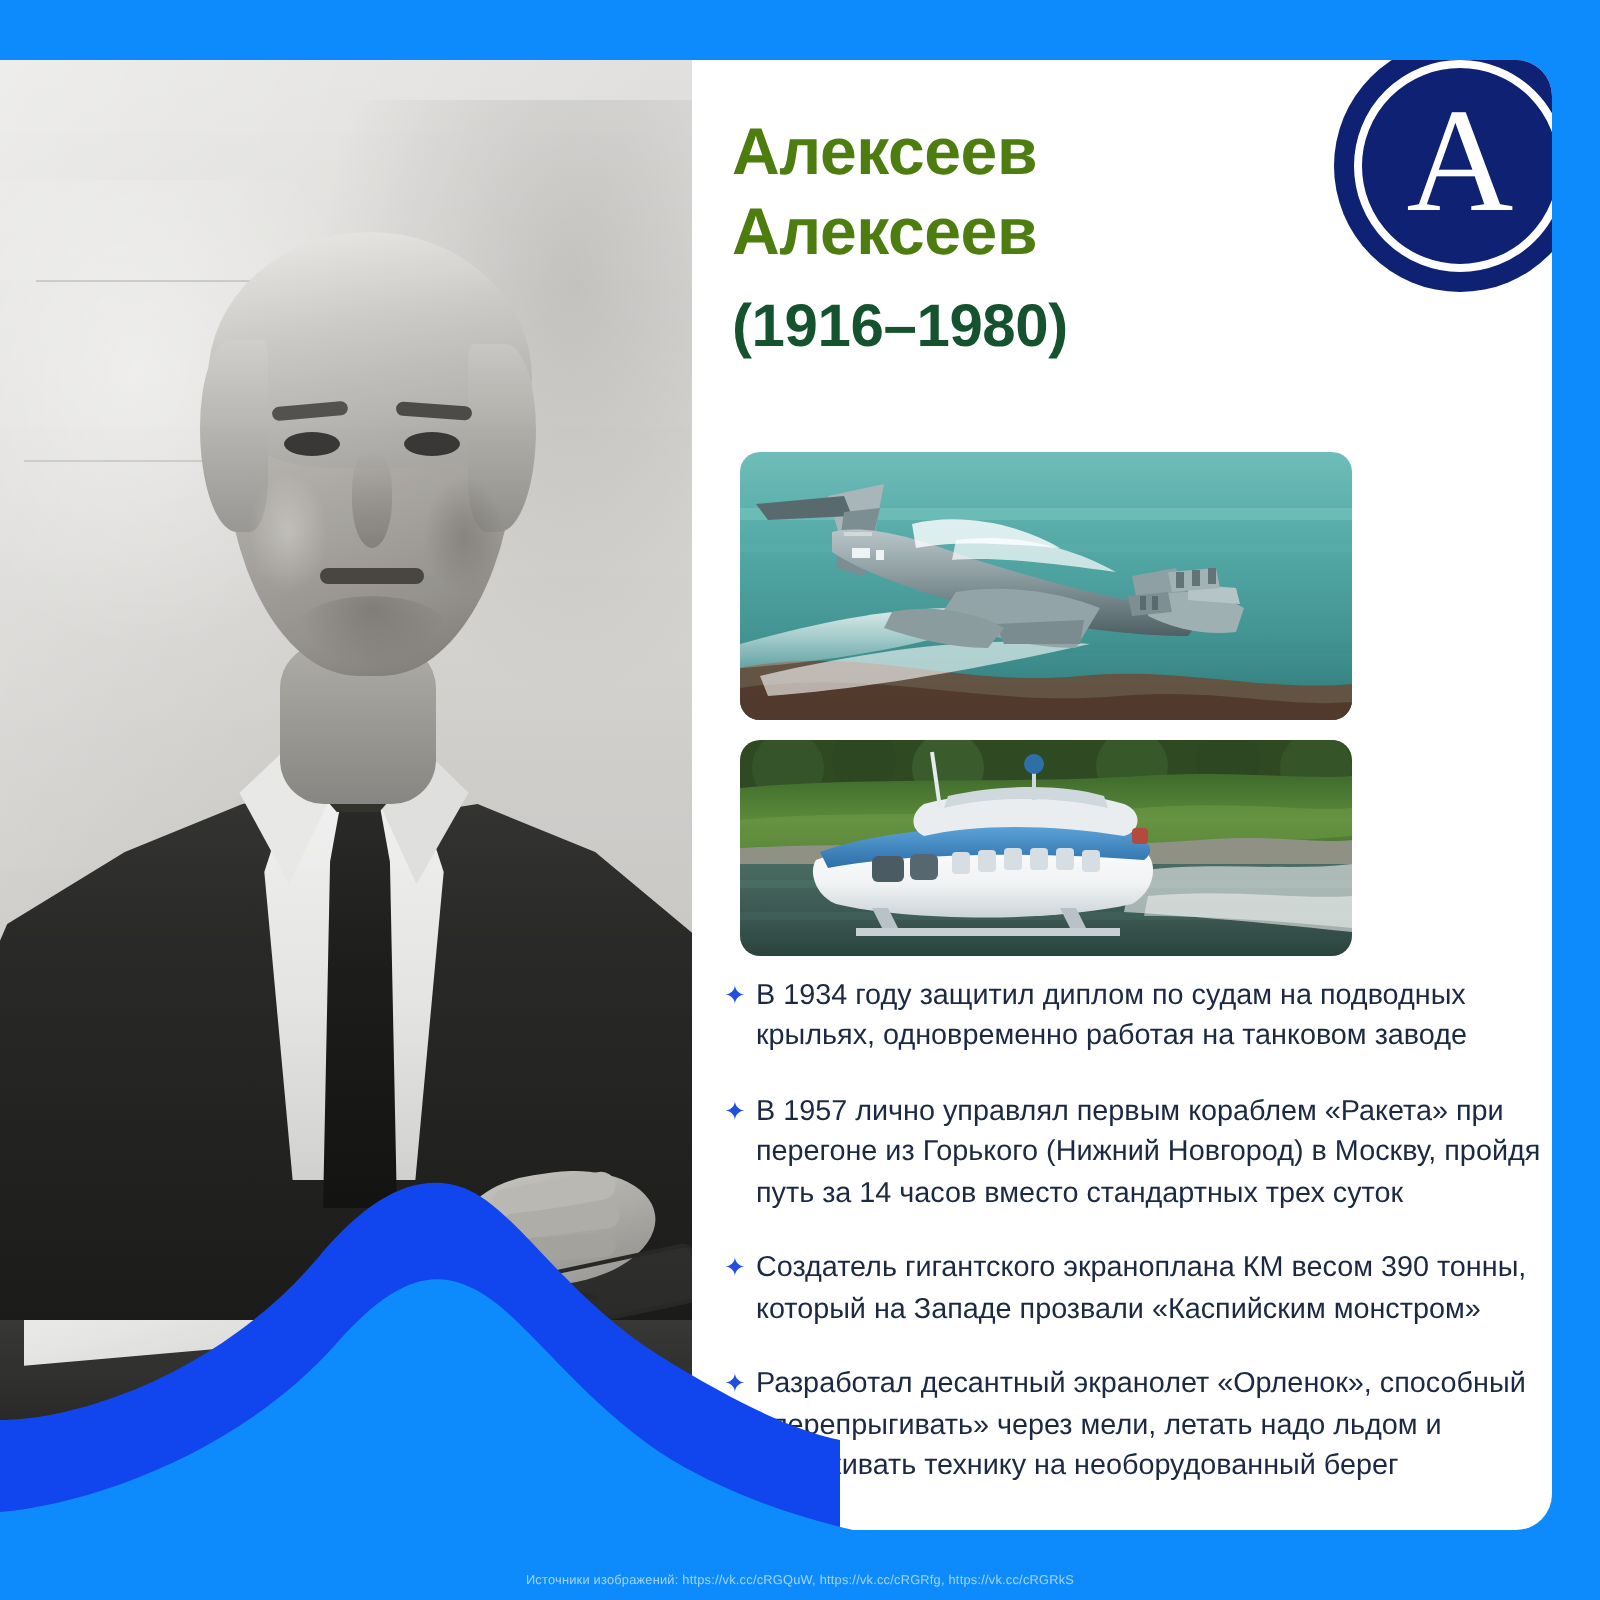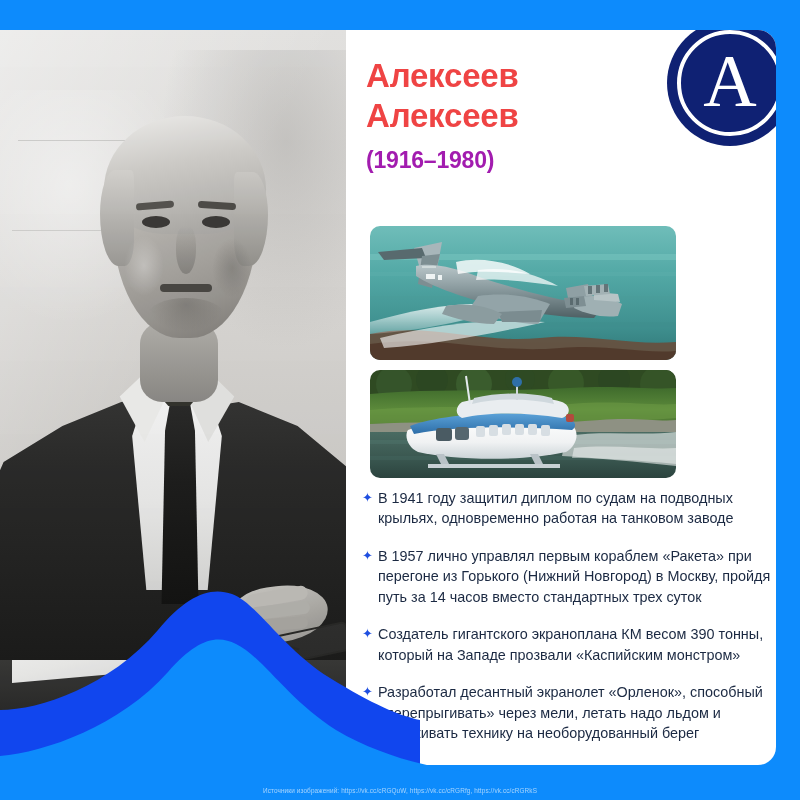--- a/index.html
+++ b/index.html
@@ -203,30 +203,30 @@
     height: 735px;
   }
 
   #title-block {
     position: absolute;
     left: 4px;
     top: 26px;
     width: 290px;
   }
   .title-line {
-    color: #ef4444;
+    color: #4d7c0f;
     font-size: 33px;
     font-weight: bold;
     line-height: 1.22;
     letter-spacing: -0.2px;
   }
   #years {
     margin-top: 10px;
-    color: #a21caf;
-    font-size: 23px;
+    color: #14532d;
+    font-size: 30px;
     font-weight: bold;
     letter-spacing: -0.2px;
   }
 
   
   #logo {
     position: absolute;
     left: 305px;
     top: -10px;
     width: 126px;
@@ -506,21 +506,21 @@
         <path d="M160 84 L166 96 L174 96 L168 84 Z" fill="#b9c2c7"></path>
         <path d="M58 94 H190 V98 H58 Z" fill="#c8d0d4"></path>
 
         <rect x="196" y="44" width="8" height="8" rx="2" fill="#b34a3d"></rect>
       </svg>
     </div>
 
     <div id="bullets">
       <div class="bullet">
         <span class="dia">✦</span>
-        <span class="bullet-text">В 1941 году защитил диплом по судам на подводных крыльях, одновременно работая на танковом заводе</span>
+        <span class="bullet-text">В 1934 году защитил диплом по судам на подводных крыльях, одновременно работая на танковом заводе</span>
       </div>
       <div class="bullet">
         <span class="dia">✦</span>
         <span class="bullet-text">В 1957 лично управлял первым кораблем «Ракета» при перегоне из Горького (Нижний Новгород) в Москву, пройдя путь за 14 часов вместо стандартных трех суток</span>
       </div>
       <div class="bullet">
         <span class="dia">✦</span>
         <span class="bullet-text">Создатель гигантского экраноплана КМ весом 390 тонны, который на Западе прозвали «Каспийским монстром»</span>
       </div>
       <div class="bullet">

